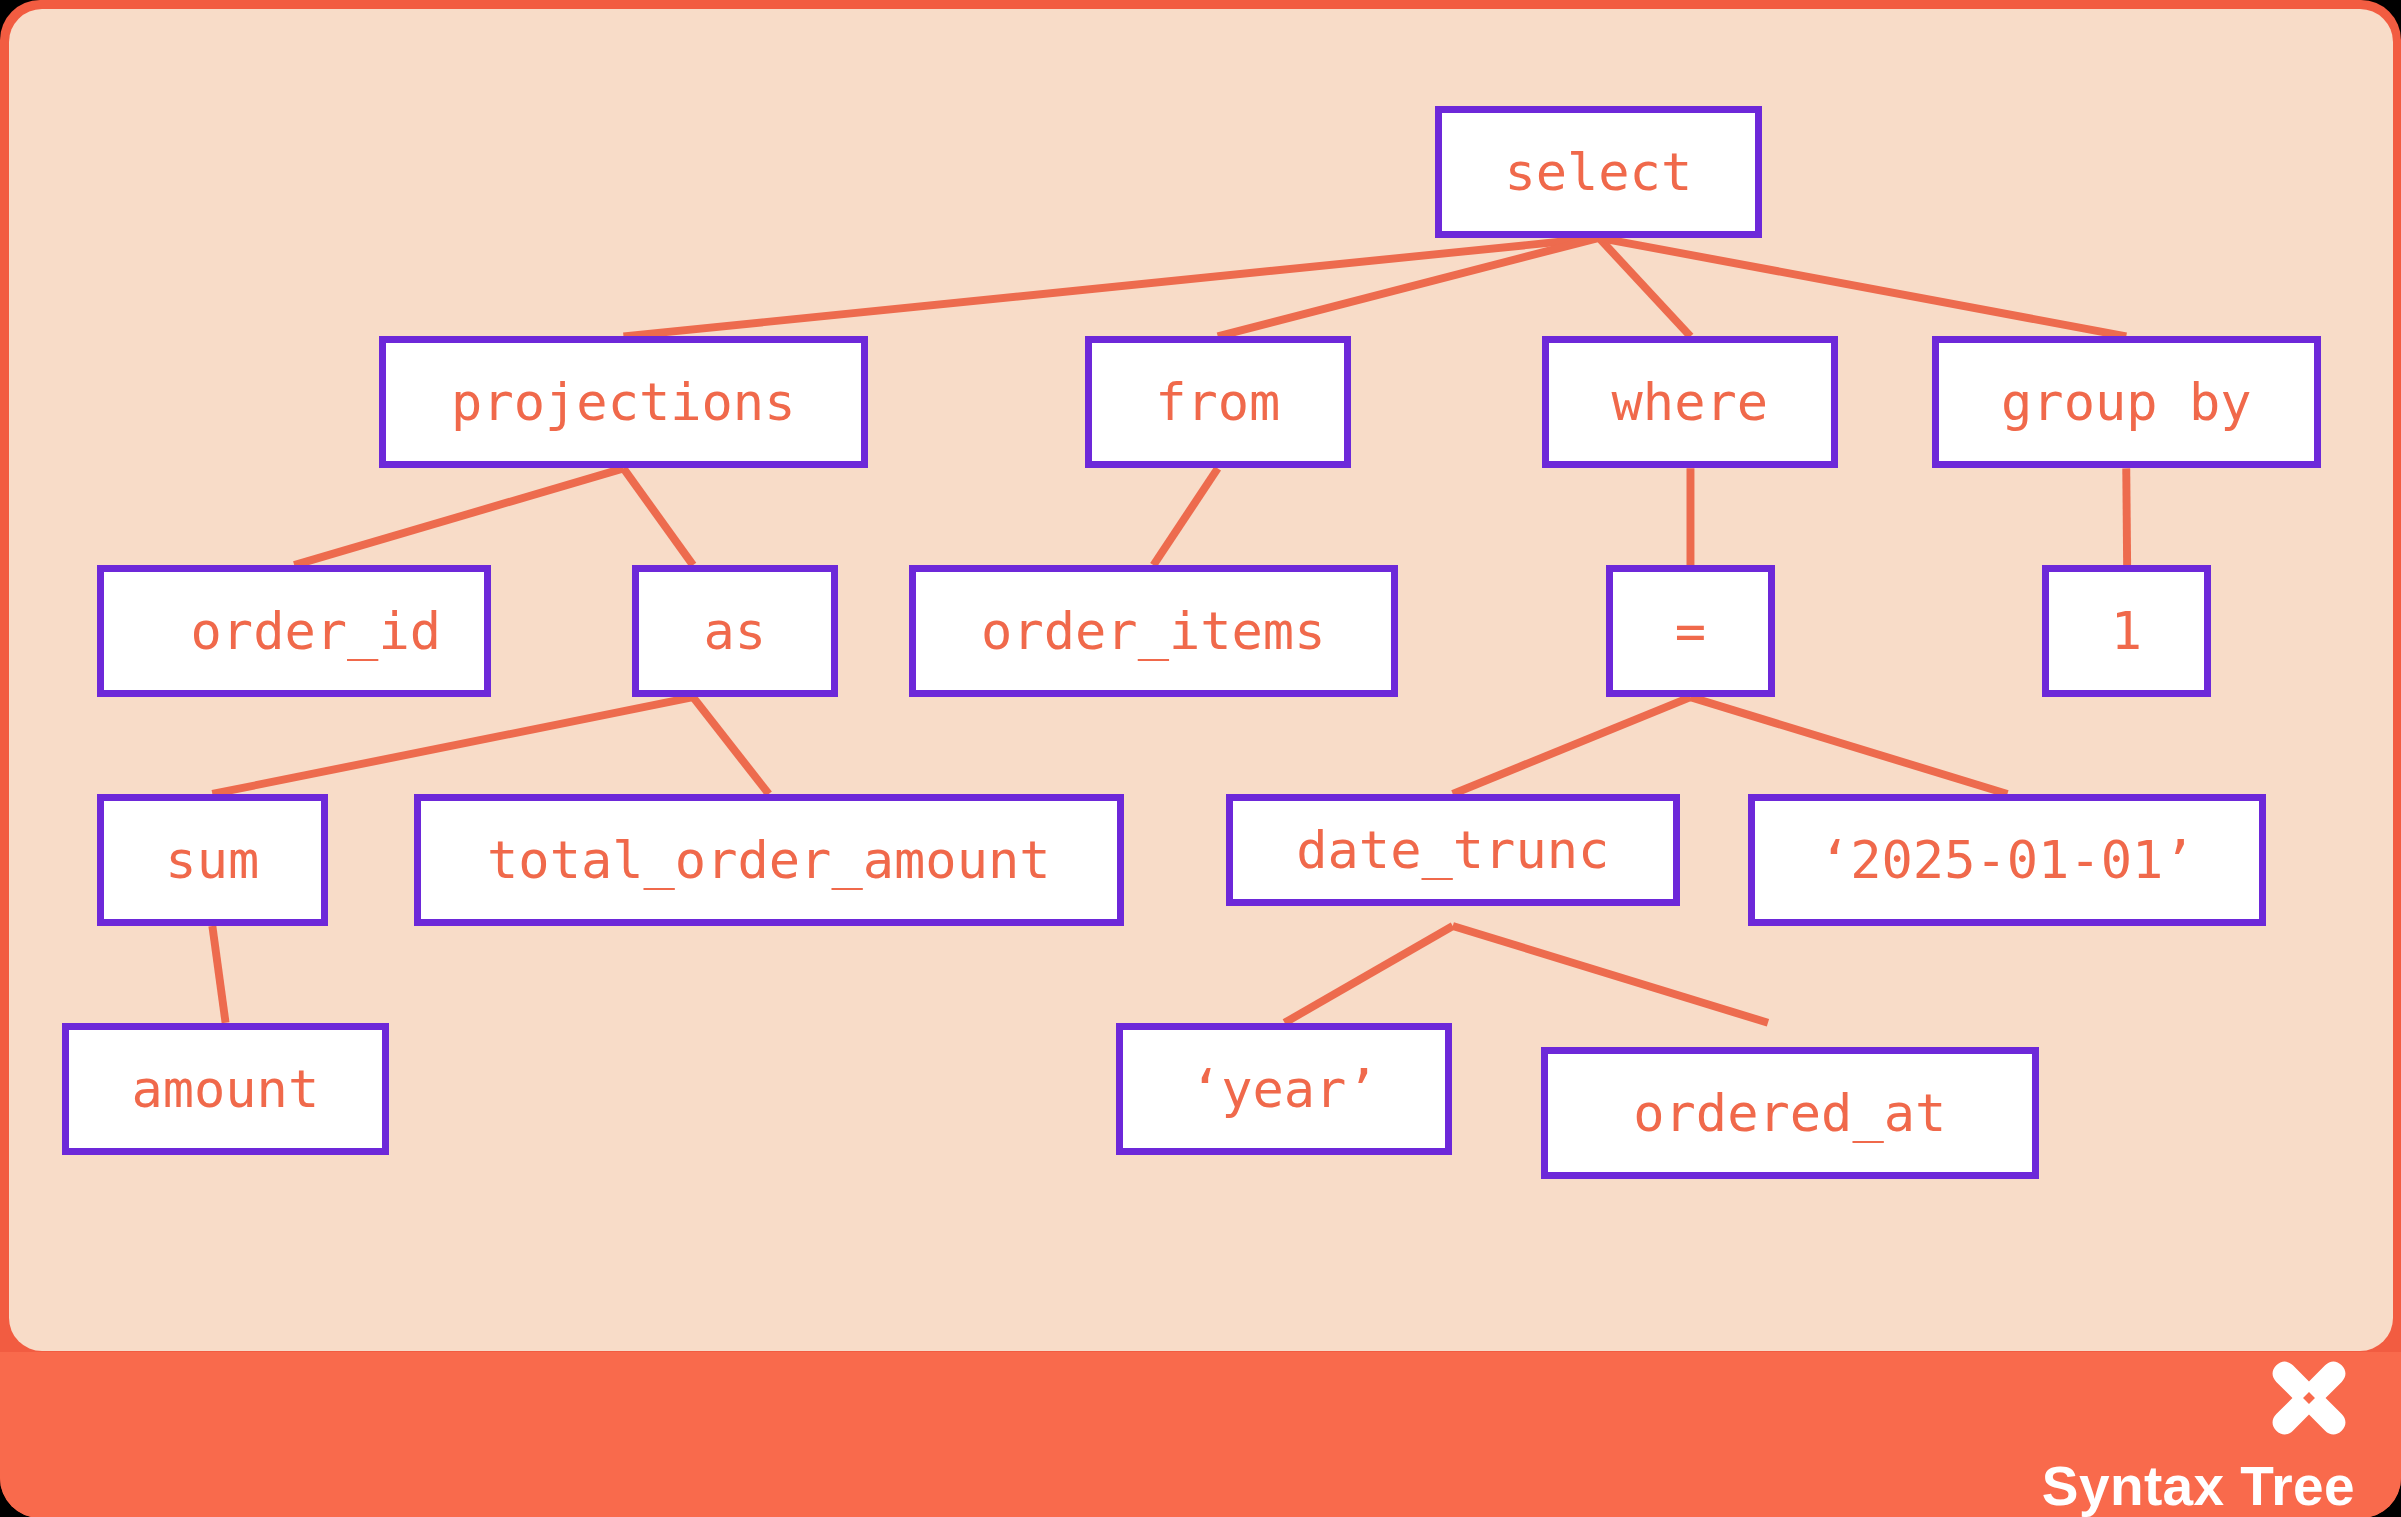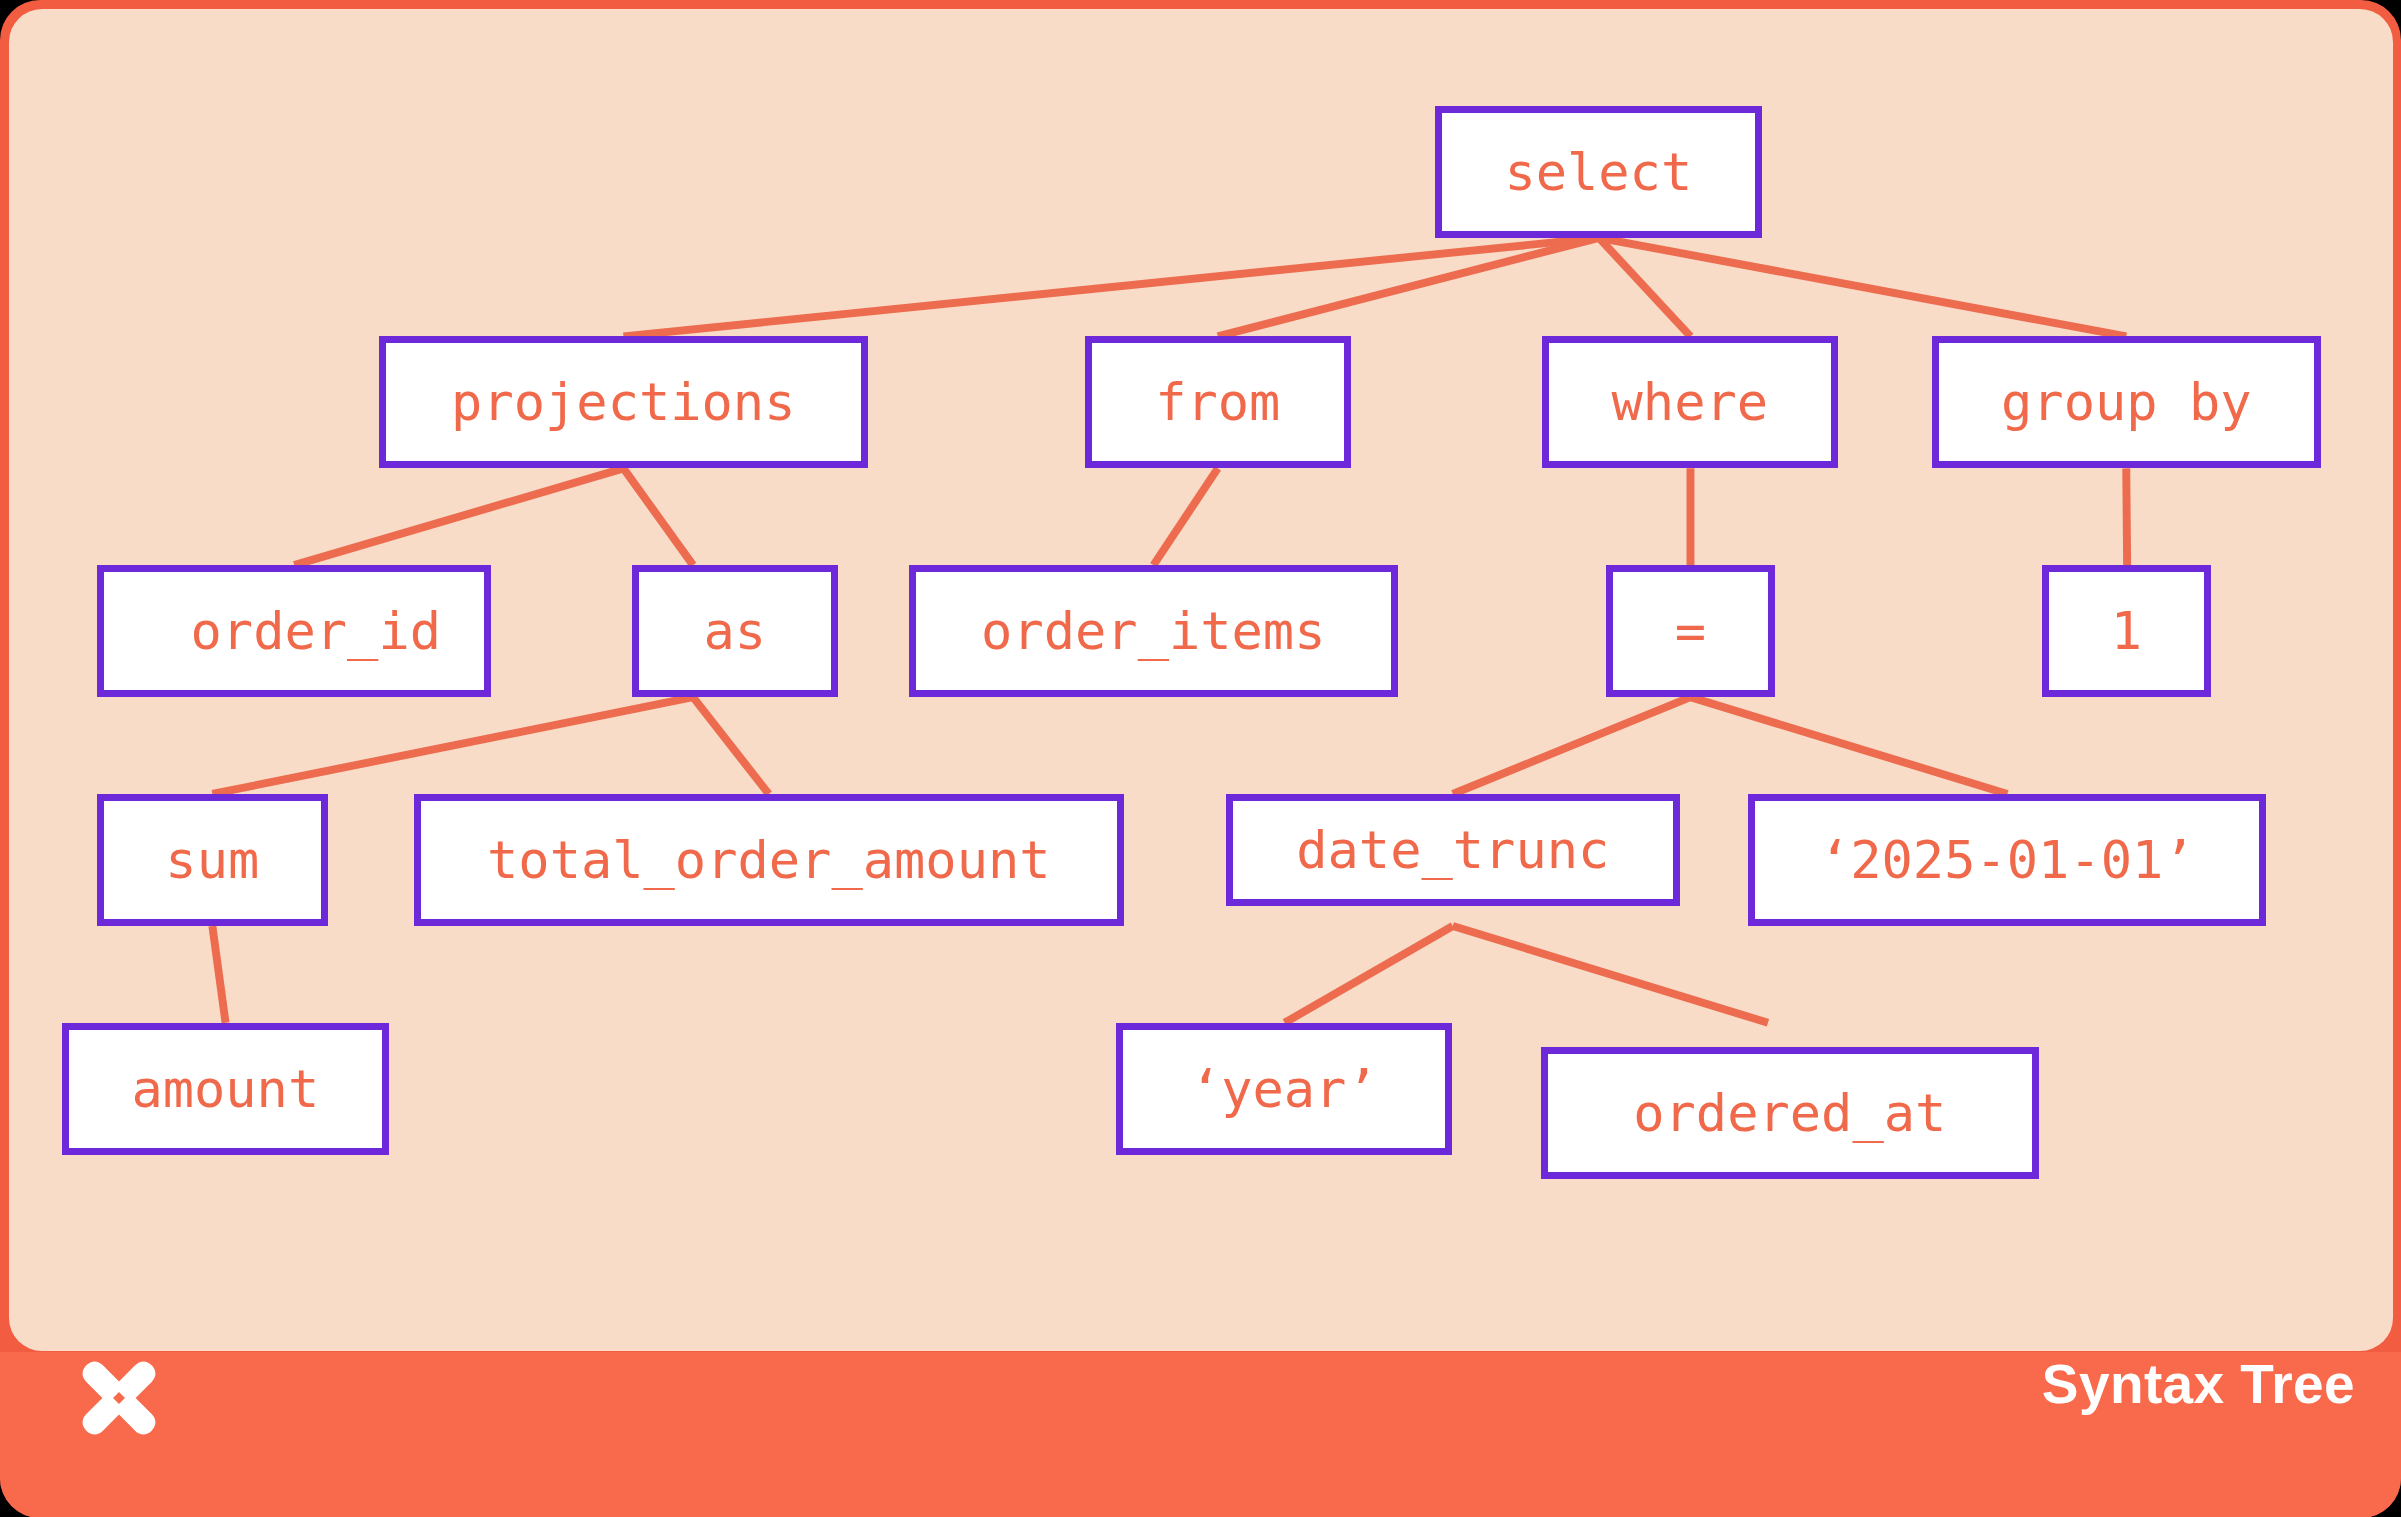--- a/index.html
+++ b/index.html
@@ -63,24 +63,25 @@
   }
 
   #footer {
     position: absolute;
     left: 0;
     bottom: 0;
     width: 2401px;
     height: 166px;
     background: #F96A4C;
     display: flex;
-    align-items: flex-start;
+    align-items: flex-end;
     justify-content: space-between;
     box-sizing: border-box;
     padding: 0 46px 0 73px;
+    flex-direction: column;
   }
 
   #logo {
     width: 92px;
     height: 92px;
     display: block;
   }
 
   #footer-title {
     color: #FFFFFF;

